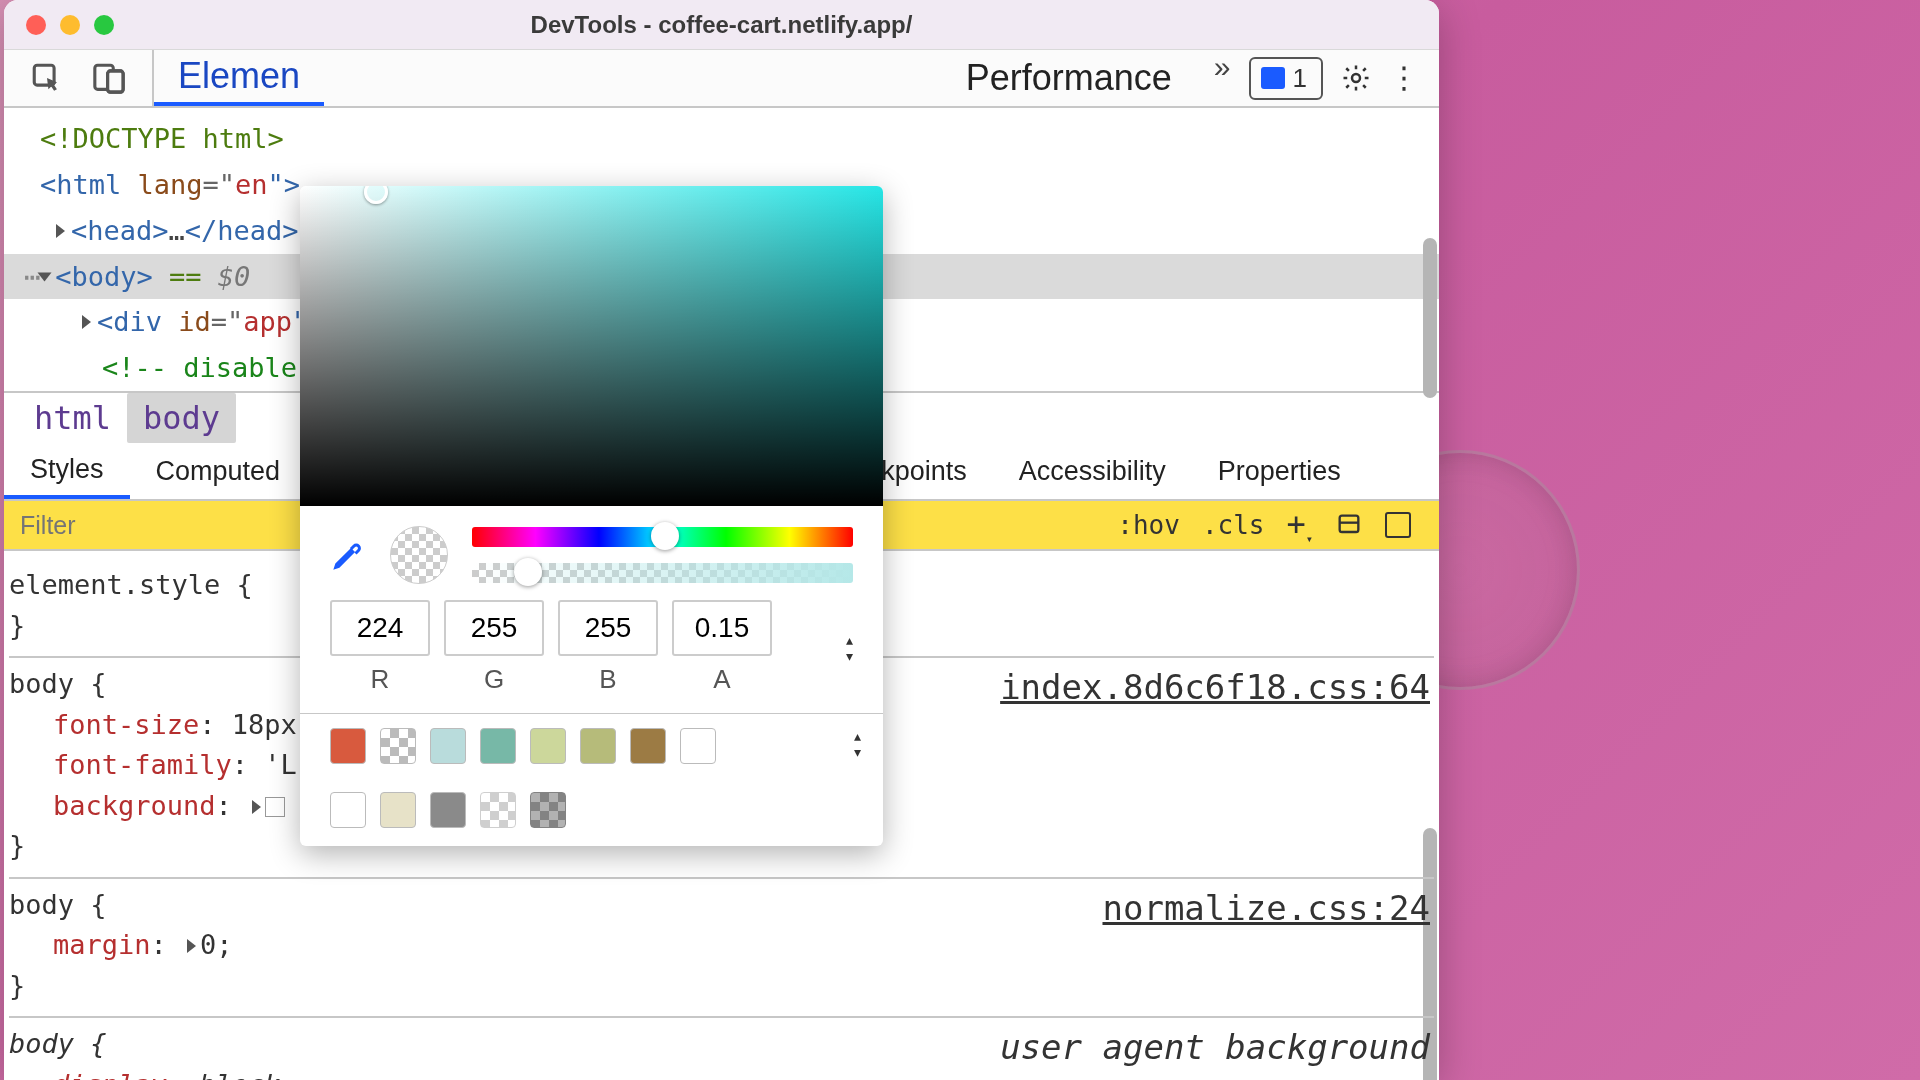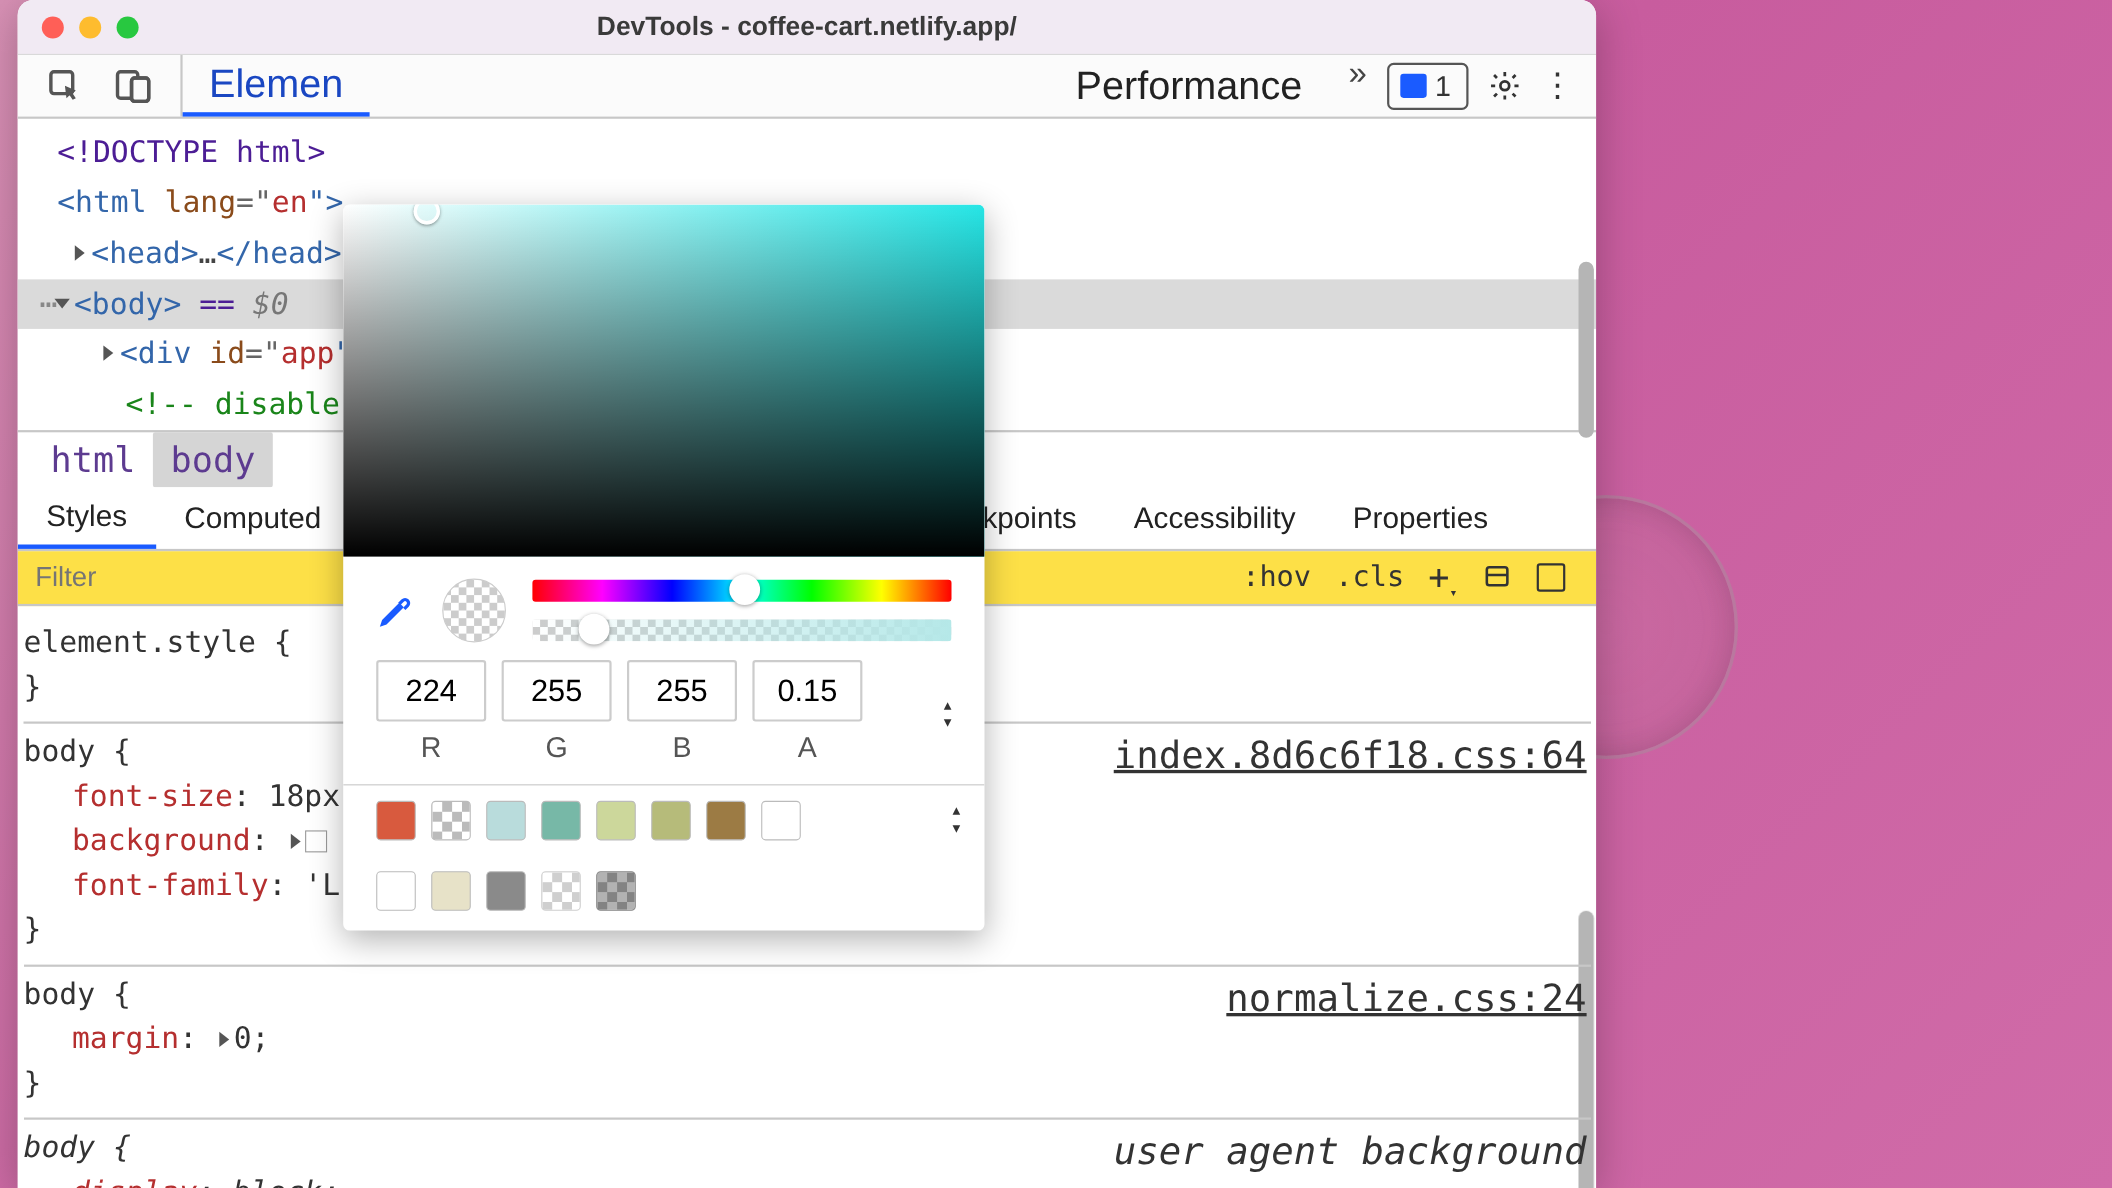--- a/index.html
+++ b/index.html
@@ -6,21 +6,21 @@
   body {
     font-family: -apple-system, "Helvetica Neue", Arial, sans-serif;
     background: linear-gradient(135deg, #d891b5 0%, #c85c9e 50%, #d06ba8 100%);
     width: 1920px;
     height: 1080px;
     overflow: hidden;
     position: relative;
   }
   .devtools-window {
     position: absolute;
-    top: 0; left: 16px;
+    top: 0; left: 4px;
     width: 1435px;
     height: 1080px;
     background: #fff;
     border-radius: 14px 14px 0 0;
     box-shadow: 0 8px 40px rgba(0,0,0,.25);
     display: flex;
     flex-direction: column;
     overflow: hidden;
   }
   .titlebar {
@@ -52,21 +52,21 @@
   .gear { width:30px; height:30px; stroke:#333; fill:none;}
   .kebab { font-size:30px; color:#333; line-height:.4;}
   .main { flex:1; display:flex; position:relative; overflow:hidden;}
   .dom-panel { width:100%; background:#fff; font-family: Menlo, Consolas, monospace; font-size:27px; line-height:1.55; padding-top:8px;}
   .dom-line { padding:2px 0 2px 36px; white-space:pre; color:#444;}
   .dom-line.sel{ background:#dadada;}
   .tri{display:inline-block; width:0;height:0; border-left:9px solid #555; border-top:7px solid transparent; border-bottom:7px solid transparent; vertical-align:2px; margin-right:6px;}
   .tri.down{transform:rotate(90deg);}
   .dots-left{color:#888;}
   .tag{color:#36a;} .attr{color:#8a4b1b;} .val{color:#b52f2f;} .text{color:#444;} .comment{color:#1a851a;}
-  .eq{color:#666;} .dim{color:#4c1d95;}
+  .eq{color:#666;} .dim{color:#4d7c0f;}
   .breadcrumb { height:52px; display:flex; align-items:center; padding-left:14px; border-top:2px solid #c7c7c7; background:#fff;}
   .crumb{ padding:6px 16px; font-size:32px; font-family:Menlo,monospace; color:#5d3b90; cursor:pointer;}
   .crumb.active{background:#d5d5d5; border-radius:2px;}
   .subtabs { height:58px; display:flex; align-items:center; border-bottom:2px solid #c7c7c7; position:relative; background:#fff;}
   .subtab{ padding:0 26px; font-size:27px; color:#222; height:100%; display:flex; align-items:center; cursor:pointer;}
   .subtab.active{ color:#222; border-bottom:4px solid #1a5bff; font-weight:500;}
   .filter-row { height:50px; display:flex; align-items:center; border-bottom:2px solid #c7c7c7; background:#fde047; font-size:25px;}
   .filter-input{ flex:1; border:none; background:transparent; font-size:25px; padding:0 16px; color:#777; outline:none; font-family:inherit;}
   .filter-tools{ display:flex; align-items:center; gap:22px; padding-right:28px; font-family:Menlo,monospace; font-size:26px; color:#333;}
   .plus{font-size:32px; font-weight:300;}
@@ -213,22 +213,22 @@
 
       <div class="styles-body">
         <div class="rule">
           <div class="selector">element.style {</div>
           <div class="selector">}</div>
         </div>
         <div class="rule">
           <span class="src">index.8d6c6f18.css:64</span>
           <div class="selector">body {</div>
           <div><span class="prop">font-size</span><span class="pval">: </span><span class="pval">18px</span></div>
+          <div><span class="prop">font-family</span><span class="pval">: </span><span class="pval">'L</span></div>
           <div><span class="prop">background</span><span class="pval">: </span><span class="expand-arrow"></span><span class="swatch-tiny"></span></div>
-          <div><span class="prop">font-family</span><span class="pval">: </span><span class="pval">'L</span></div>
           <div class="selector">}</div>
         </div>
         <div class="rule">
           <span class="src">normalize.css:24</span>
           <div class="selector">body {</div>
           <div><span class="prop">margin</span><span class="pval">: </span><span class="expand-arrow"></span><span class="pval">0;</span></div>
           <div class="selector">}</div>
         </div>
         <div class="rule ital" style="border-bottom:none">
           <span class="src" style="text-decoration:none">user agent background</span>

